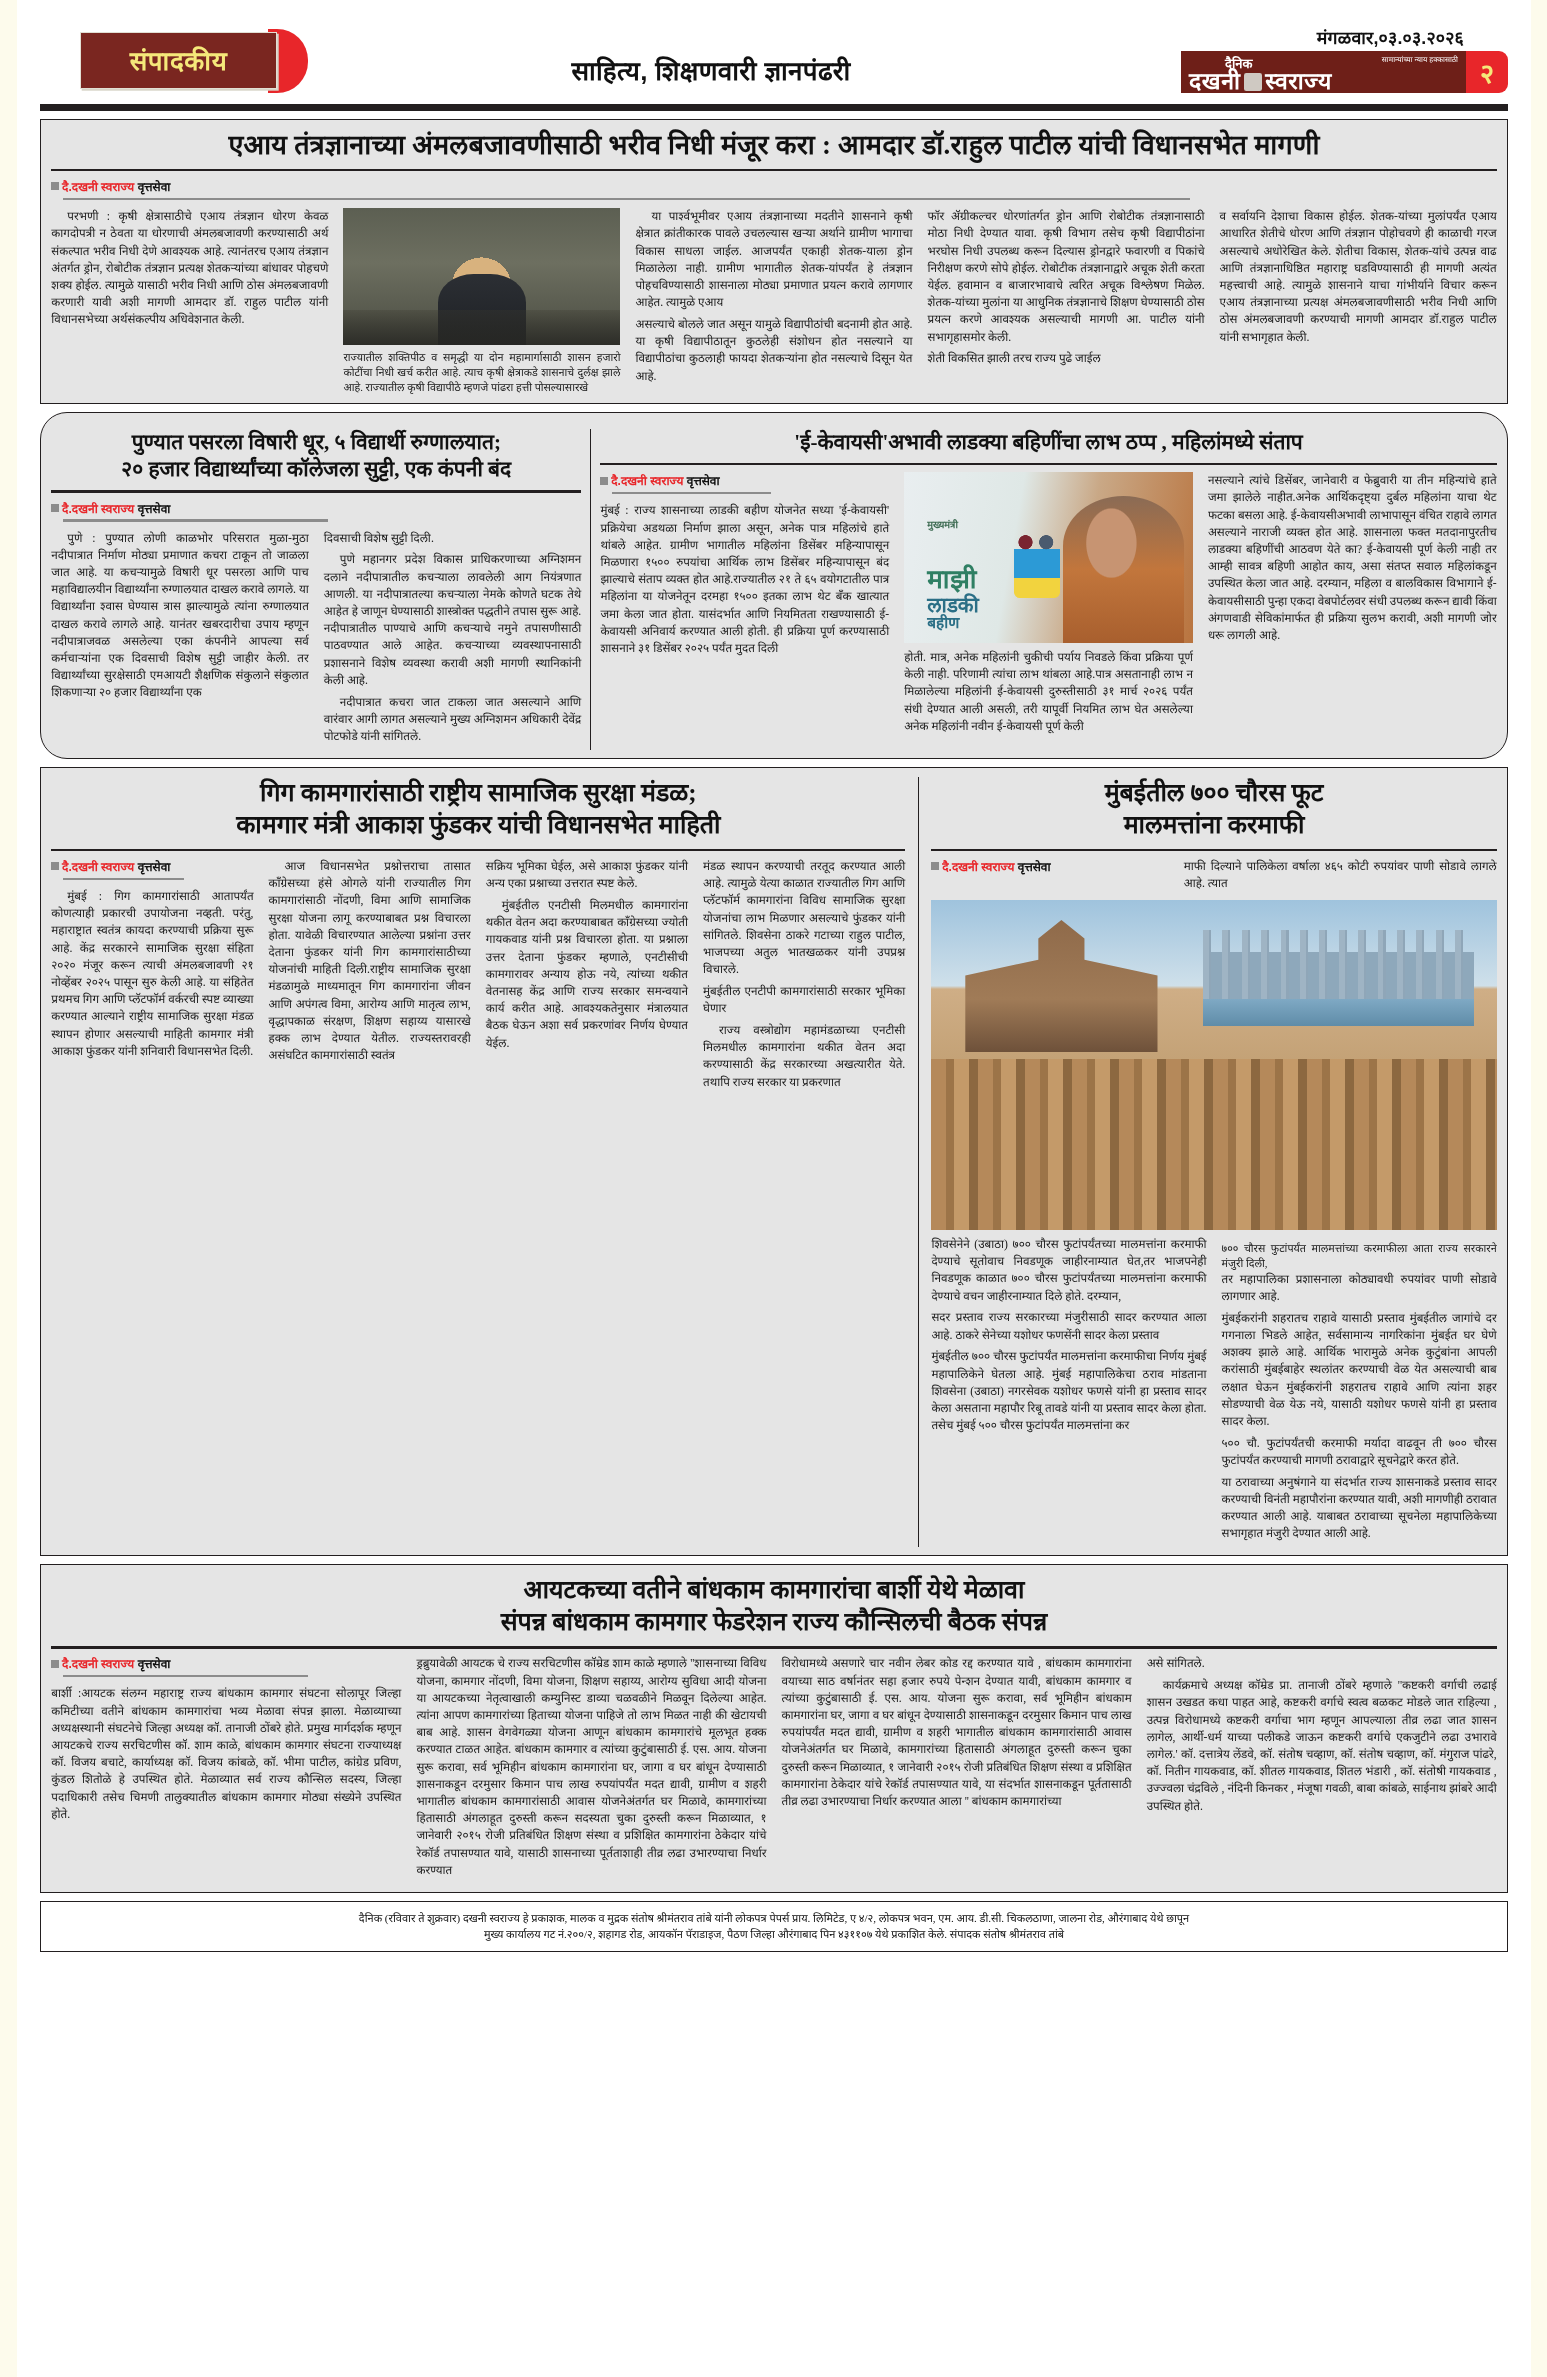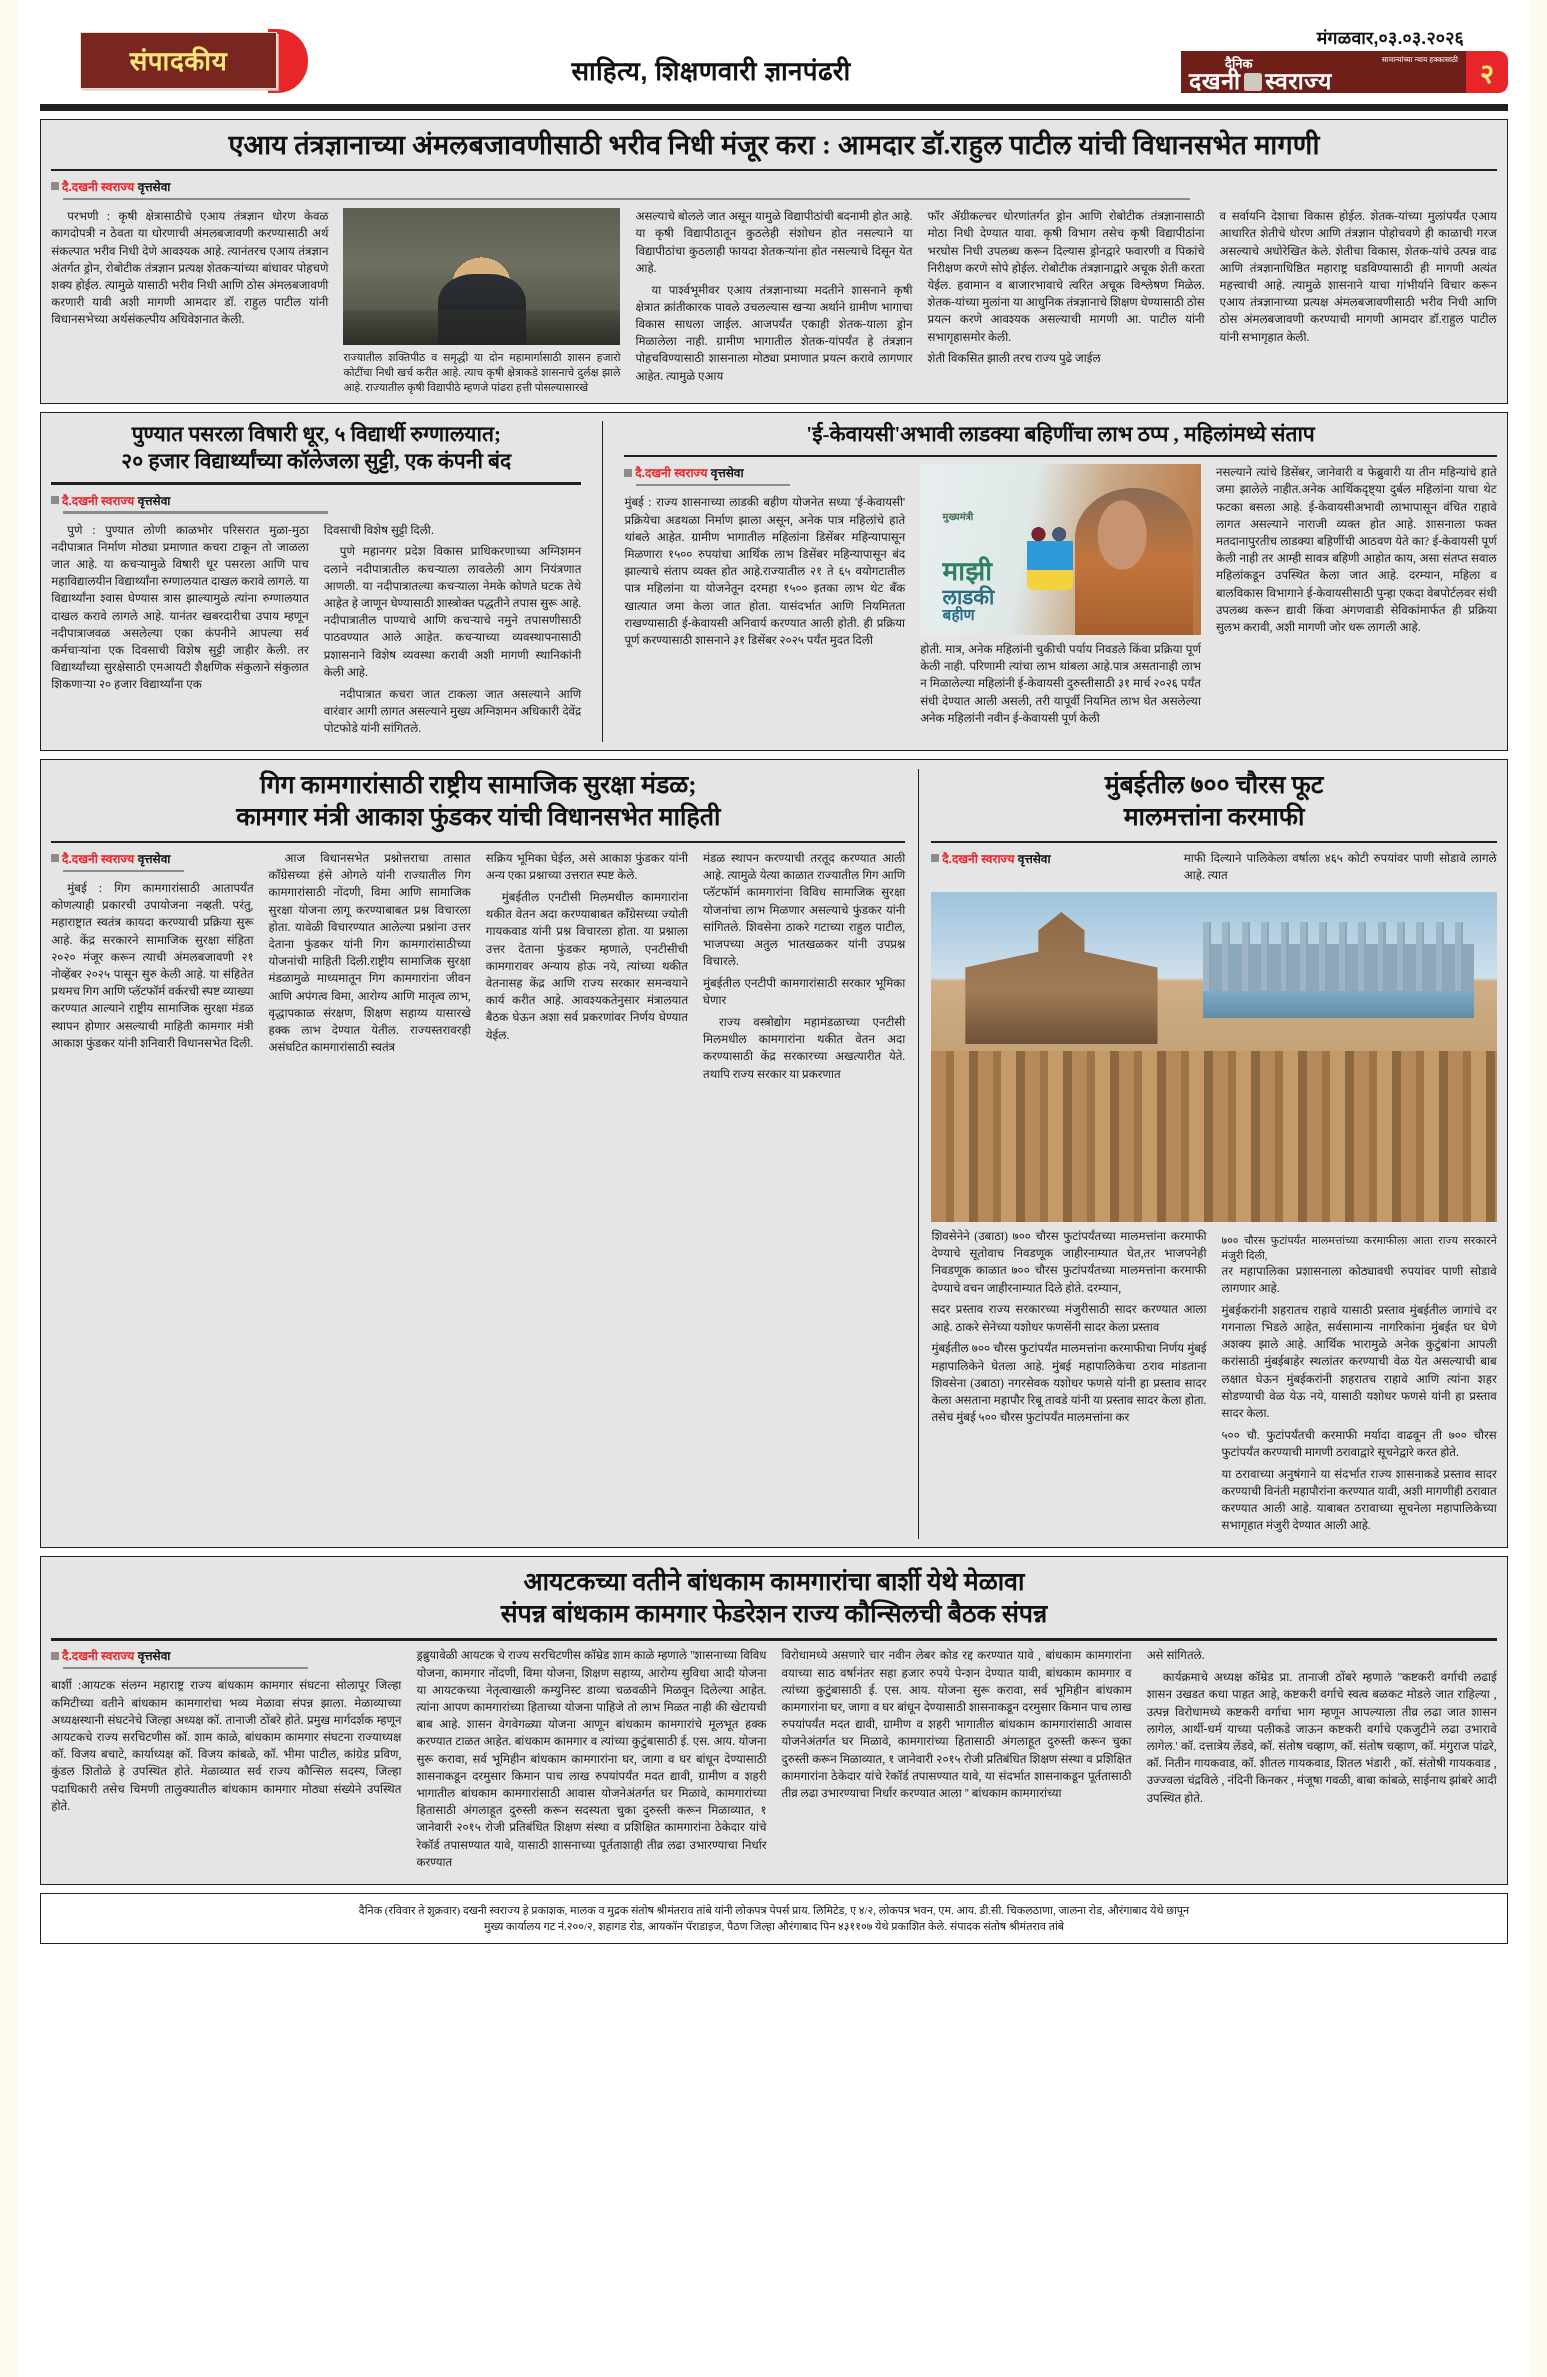--- a/index.html
+++ b/index.html
@@ -425,34 +425,34 @@
 
       <div class="cols">
         <div class="col">
           <p class="body indent">परभणी : कृषी क्षेत्रासाठीचे एआय तंत्रज्ञान धोरण केवळ कागदोपत्री न ठेवता या धोरणाची अंमलबजावणी करण्यासाठी अर्थ संकल्पात भरीव निधी देणे आवश्यक आहे. त्यानंतरच एआय तंत्रज्ञान अंतर्गत ड्रोन, रोबोटीक तंत्रज्ञान प्रत्यक्ष शेतकऱ्यांच्या बांधावर पोहचणे शक्य होईल. त्यामुळे यासाठी भरीव निधी आणि ठोस अंमलबजावणी करणारी यावी अशी मागणी आमदार डॉ. राहुल पाटील यांनी विधानसभेच्या अर्थसंकल्पीय अधिवेशनात केली.</p>
         </div>
         <div class="col">
           <div class="photo photo-assembly"></div>
           <p class="photo-caption">राज्यातील शक्तिपीठ व समृद्धी या दोन महामार्गासाठी शासन हजारो कोटींचा निधी खर्च करीत आहे. त्याच कृषी क्षेत्राकडे शासनाचे दुर्लक्ष झाले आहे. राज्यातील कृषी विद्यापीठे म्हणजे पांढरा हत्ती पोसल्यासारखे</p>
         </div>
         <div class="col">
+          <p class="body indent">या पार्श्वभूमीवर एआय तंत्रज्ञानाच्या मदतीने शासनाने कृषी क्षेत्रात क्रांतीकारक पावले उचलल्यास खऱ्या अर्थाने ग्रामीण भागाचा विकास साधला जाईल. आजपर्यंत एकाही शेतक-याला ड्रोन मिळालेला नाही. ग्रामीण भागातील शेतक-यांपर्यंत हे तंत्रज्ञान पोहचविण्यासाठी शासनाला मोठ्या प्रमाणात प्रयत्न करावे लागणार आहेत. त्यामुळे एआय</p>
           <p class="body">असल्याचे बोलले जात असून यामुळे विद्यापीठांची बदनामी होत आहे. या कृषी विद्यापीठातून कुठलेही संशोधन होत नसल्याने या विद्यापीठांचा कुठलाही फायदा शेतकऱ्यांना होत नसल्याचे दिसून येत आहे.</p>
-          <p class="body indent">या पार्श्वभूमीवर एआय तंत्रज्ञानाच्या मदतीने शासनाने कृषी क्षेत्रात क्रांतीकारक पावले उचलल्यास खऱ्या अर्थाने ग्रामीण भागाचा विकास साधला जाईल. आजपर्यंत एकाही शेतक-याला ड्रोन मिळालेला नाही. ग्रामीण भागातील शेतक-यांपर्यंत हे तंत्रज्ञान पोहचविण्यासाठी शासनाला मोठ्या प्रमाणात प्रयत्न करावे लागणार आहेत. त्यामुळे एआय</p>
         </div>
         <div class="col">
           <p class="body">फॉर ॲग्रीकल्चर धोरणांतर्गत ड्रोन आणि रोबोटीक तंत्रज्ञानासाठी मोठा निधी देण्यात यावा. कृषी विभाग तसेच कृषी विद्यापीठांना भरघोस निधी उपलब्ध करून दिल्यास ड्रोनद्वारे फवारणी व पिकांचे निरीक्षण करणे सोपे होईल. रोबोटीक तंत्रज्ञानाद्वारे अचूक शेती करता येईल. हवामान व बाजारभावाचे त्वरित अचूक विश्लेषण मिळेल. शेतक-यांच्या मुलांना या आधुनिक तंत्रज्ञानाचे शिक्षण घेण्यासाठी ठोस प्रयत्न करणे आवश्यक असल्याची मागणी आ. पाटील यांनी सभागृहासमोर केली.</p>
           <p class="body">शेती विकसित झाली तरच राज्य पुढे जाईल</p>
         </div>
         <div class="col">
           <p class="body">व सर्वायनि देशाचा विकास होईल. शेतक-यांच्या मुलांपर्यंत एआय आधारित शेतीचे धोरण आणि तंत्रज्ञान पोहोचवणे ही काळाची गरज असल्याचे अधोरेखित केले. शेतीचा विकास, शेतक-यांचे उत्पन्न वाढ आणि तंत्रज्ञानाधिष्ठित महाराष्ट्र घडविण्यासाठी ही मागणी अत्यंत महत्त्वाची आहे. त्यामुळे शासनाने याचा गांभीर्याने विचार करून एआय तंत्रज्ञानाच्या प्रत्यक्ष अंमलबजावणीसाठी भरीव निधी आणि ठोस अंमलबजावणी करण्याची मागणी आमदार डॉ.राहुल पाटील यांनी सभागृहात केली.</p>
         </div>
       </div>
     </div>
 
-    <div class="frame" style="display:flex; gap:21px; padding-top:8px;">
+    <div class="frame" style="display:flex; gap:9px; padding-top:16px;border-radius:27px;">
 
       <div style="flex:0 0 530px;">
         <h2 class="headline-2">
           <span>पुण्यात पसरला विषारी धूर, ५ विद्यार्थी रुग्णालयात;</span><br>
           <span>२० हजार विद्यार्थ्यांच्या कॉलेजला सुट्टी, एक कंपनी बंद</span>
         </h2>
         <div class="sec-rule" style="margin-top:6.8px;"></div>
         <div class="byline">
           <span class="sq"></span><span class="red">दै.दखनी स्वराज्य</span> <span>वृत्तसेवा</span>
         </div>

